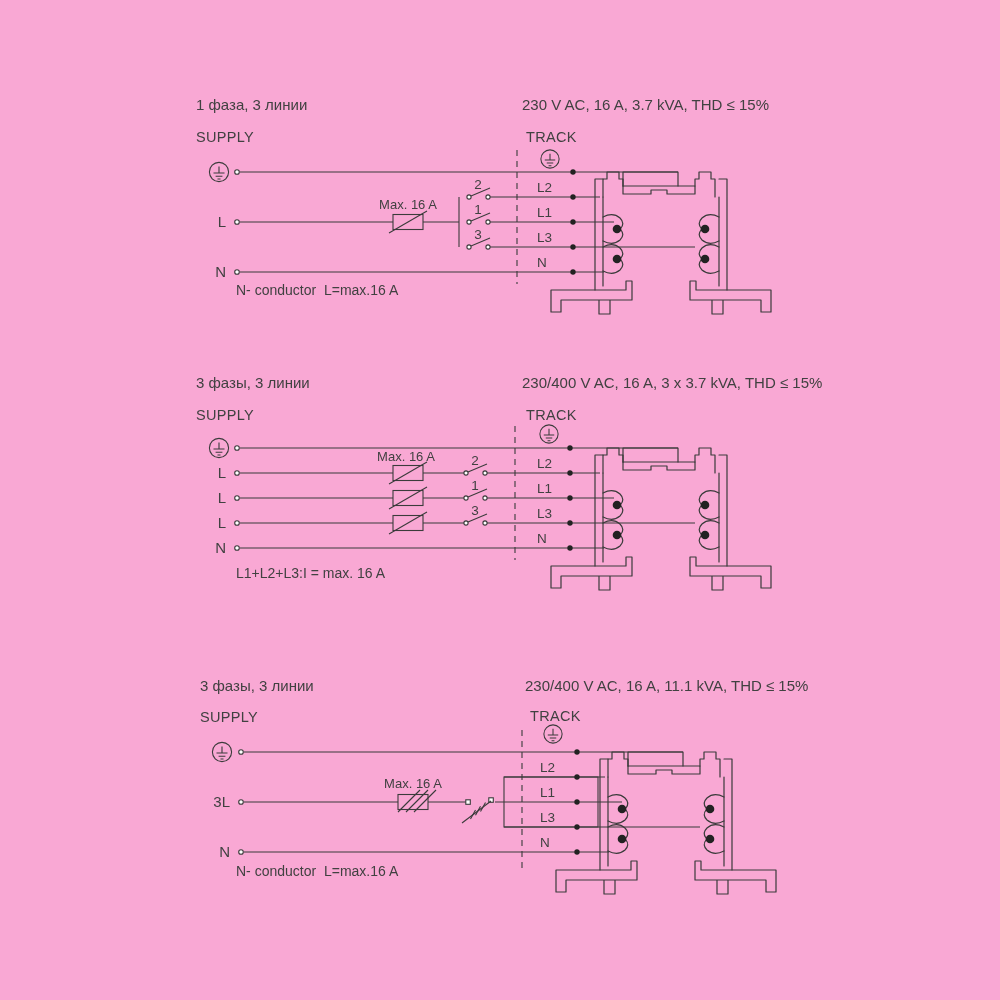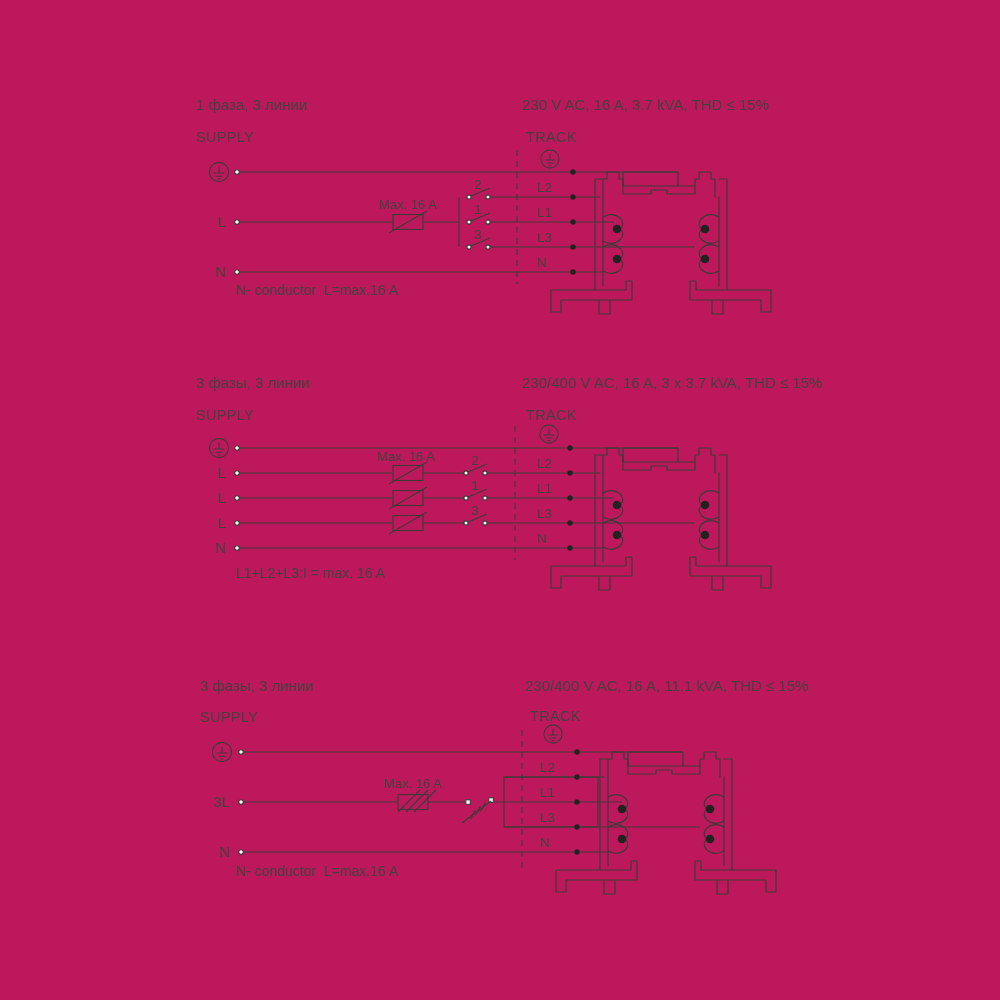--- a/index.html
+++ b/index.html
@@ -1,16 +1,16 @@
 <!DOCTYPE html>
 <html><head>
 <meta charset="utf-8">
 <style>
   html,body{margin:0;padding:0;background:#ffffff;}
-  .canvas{position:relative;width:1000px;height:1000px;background:#be185d;overflow:hidden;}
+  .canvas{position:relative;width:1000px;height:1000px;background:#f9a8d4;overflow:hidden;}
   svg{position:absolute;left:0;top:0;}
   svg text{font-family:"Liberation Sans","DejaVu Sans",sans-serif;fill:#414141;}
   .t-title{font-size:15px;}
   .t-head{font-size:14.5px;letter-spacing:.3px;}
   .t-line{font-size:15px;}
   .t-track{font-size:13.5px;}
   .t-num{font-size:13.5px;}
   .t-max{font-size:13px;}
   .t-cap{font-size:14px;}
 </style>

